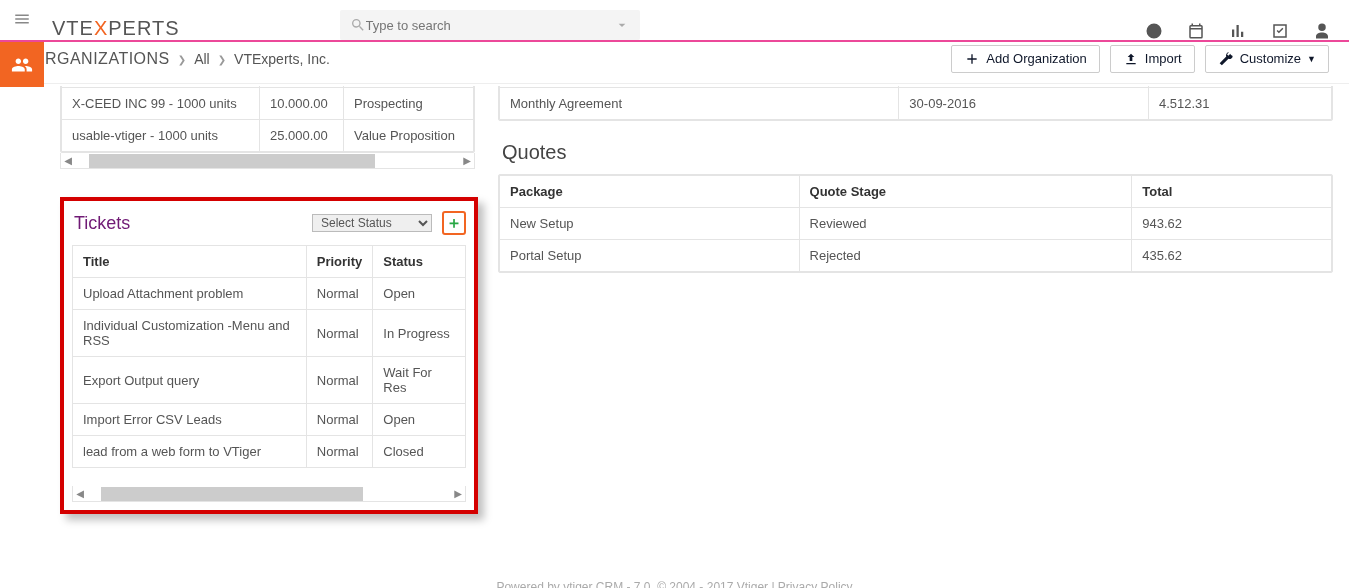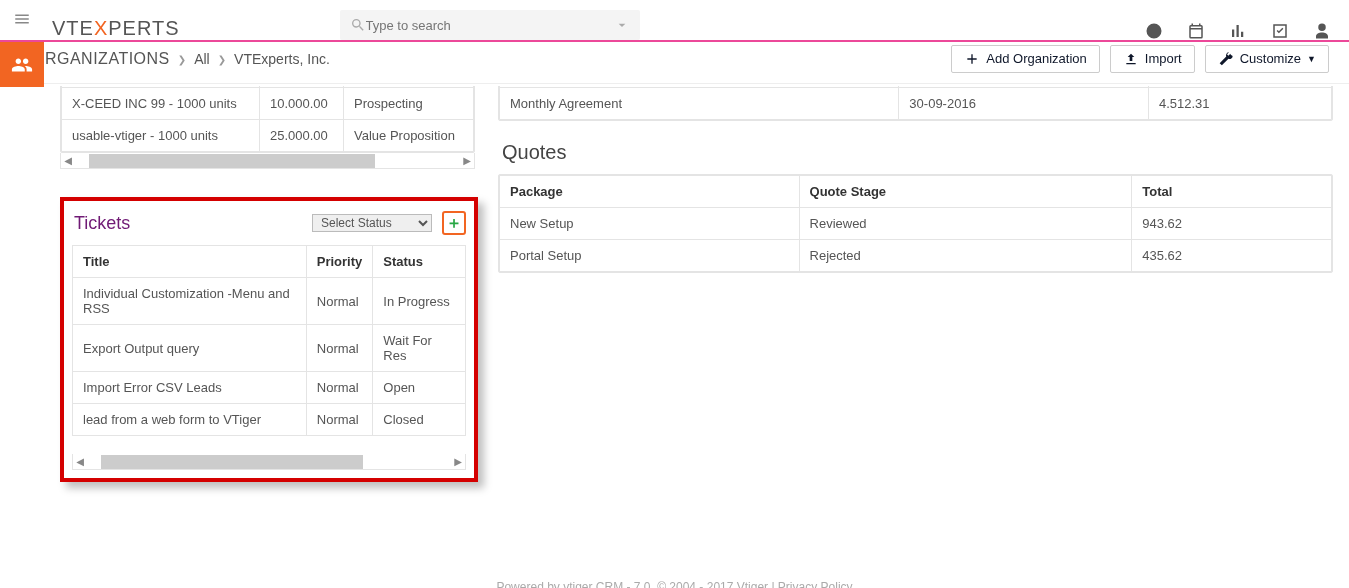--- a/index.html
+++ b/index.html
@@ -295,20 +295,25 @@
       <table class="table">
         <thead>
           <tr>
             <th>Title</th>
             <th>Priority</th>
             <th>Status</th>
           </tr>
         </thead>
         <tbody id="tickets-body">
             <tr>
+              <td>Upload Attachment problem</td>
+                  <td>Normal</td>
+                  <td>Open</td>
+            </tr>
+            <tr>
               <td>Individual Customization -Menu and RSS</td>
                   <td>Normal</td>
                   <td>In Progress</td>
             </tr>
             <tr>
               <td>Export Output query</td>
                   <td>Normal</td>
                   <td>Wait For Res</td>
             </tr>
             <tr>

